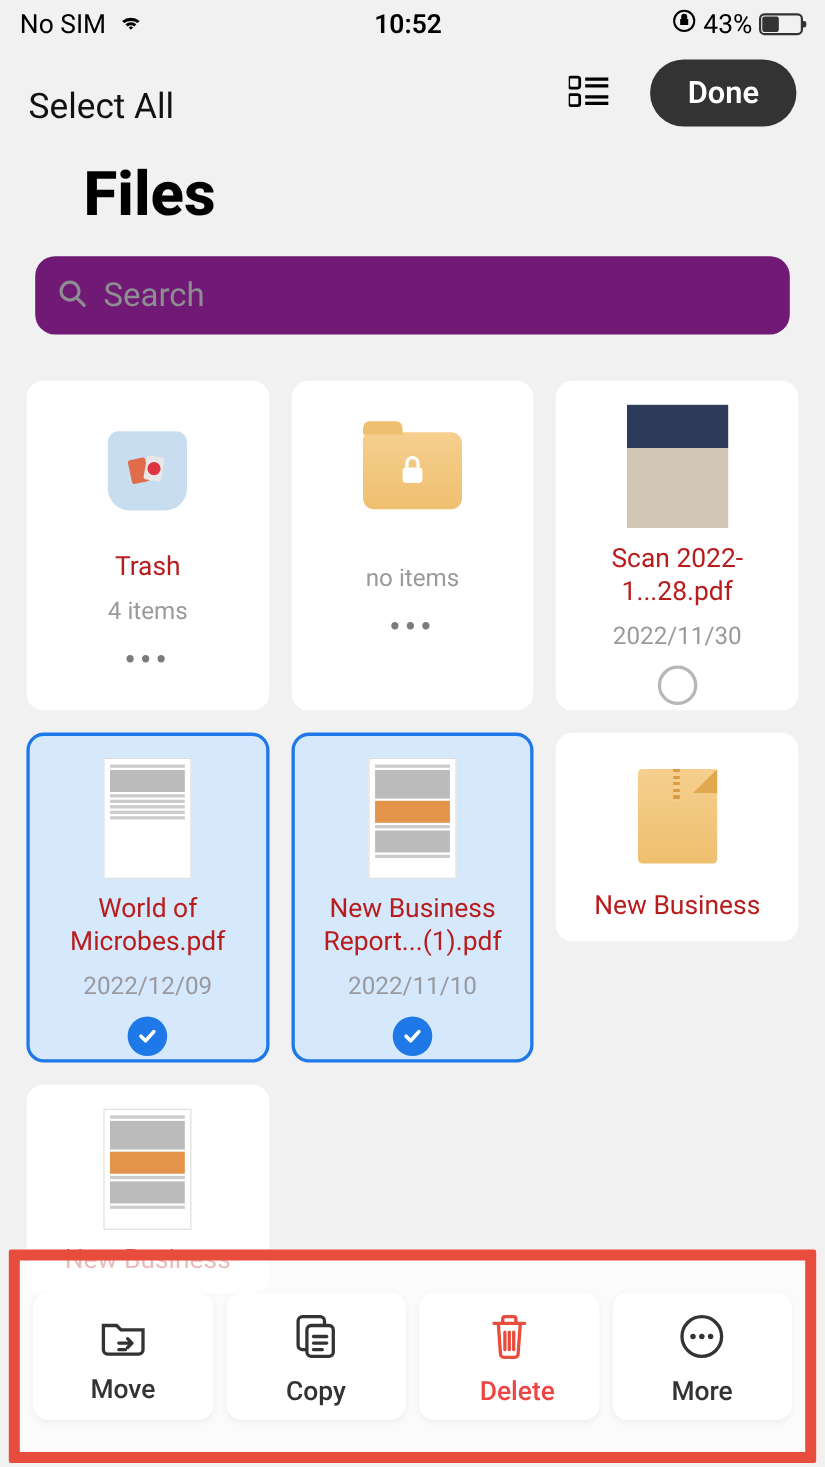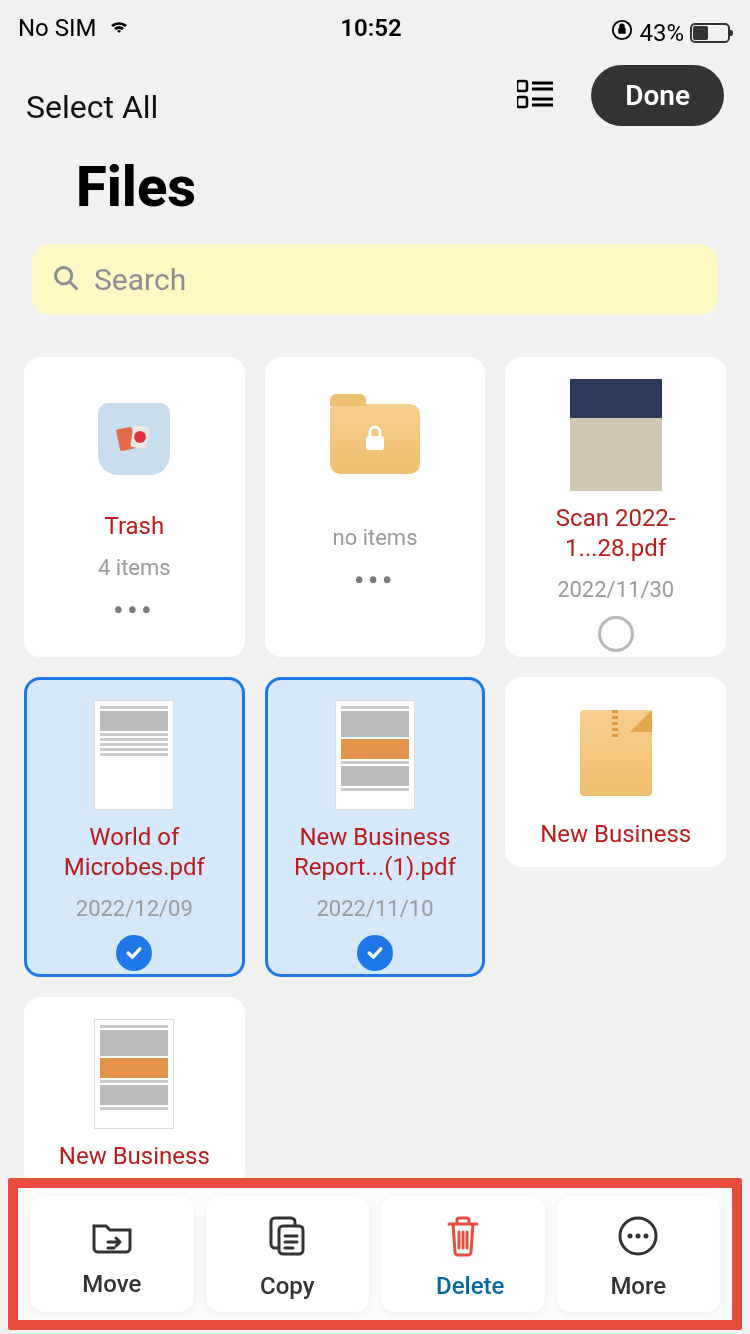--- a/index.html
+++ b/index.html
@@ -16,21 +16,21 @@
 .status-bar {
   display: flex;
   align-items: center;
   justify-content: space-between;
   padding: 8px 20px 8px 18px;
   font-size: 24px;
   font-weight: 400;
 }
 .status-left { display: flex; align-items: center; gap: 10px; }
 .status-center { font-weight: 600; font-size: 24px; }
-.status-right { display: flex; align-items: center; gap: 6px; margin-top: 11px; }
+.status-right { display: flex; align-items: center; gap: 6px; }
 .wifi-icon { font-size: 22px; }
 .battery-outer {
   width: 40px; height: 20px;
   border: 2px solid #333; border-radius: 5px;
   position: relative; display: inline-block;
 }
 .battery-outer::after {
   content: ''; position: absolute; right: -5px; top: 5px;
   width: 3px; height: 6px; background: #333; border-radius: 0 2px 2px 0;
 }
@@ -59,21 +59,21 @@
 
 .page-title {
   font-size: 56px; font-weight: 800; color: #000;
   padding: 18px 32px 24px 32px;
   margin-left: 44px;
 }
 
 
 .search {
   margin: 0 32px;
-  background: #fef9c3;
+  background: #701a75;
   border-radius: 18px;
   display: flex; align-items: center;
   padding: 18px 20px;
   gap: 14px;
 }
 .search-text { color: #8e8e92; font-size: 30px; }
 
 
 .grid {
   display: grid;
@@ -118,35 +118,35 @@
 }
 .pdf-line { height: 3px; background: #ccc; }
 .pdf-block { height: 20px; background: #e3934a; }
 .pdf-block.gray { background: #bbb; }
 
 
 .highlight-frame {
   position: absolute; left: 8px; right: 8px; bottom: 4px;
   border: 10px solid #e74c3c;
   background: rgba(255,255,255,0.7);
-  height: 152px; border-radius: 2px;
+  height: 194px; border-radius: 2px;
   display: flex; align-items: center;
   padding: 0px 12px;
 }
 .actions {
   display: flex; gap: 12px; width: 100%;
 }
 .action {
   flex: 1; background: #fff; border-radius: 14px;
   display: flex; flex-direction: column; align-items: center; justify-content: center;
   padding: 18px 6px 12px 6px; gap: 10px;
   box-shadow: 0 2px 6px rgba(0,0,0,0.05);
 }
 .action-label { font-size: 24px; font-weight: 500; color: #333; }
-.action.delete .action-label { color: #0369a1; margin-left: 15px; }
+.action.delete .action-label { color: #ef4444; margin-left: 15px; }
 
 
 .folder {
   width: 90px; height: 70px; position: relative;
   background: linear-gradient(#f6cf8f, #eebf6e);
   border-radius: 6px 10px 10px 10px;
   display: flex; align-items: center; justify-content: center;
 }
 .folder::before {
   content: ''; position: absolute; top: -10px; left: 0;

